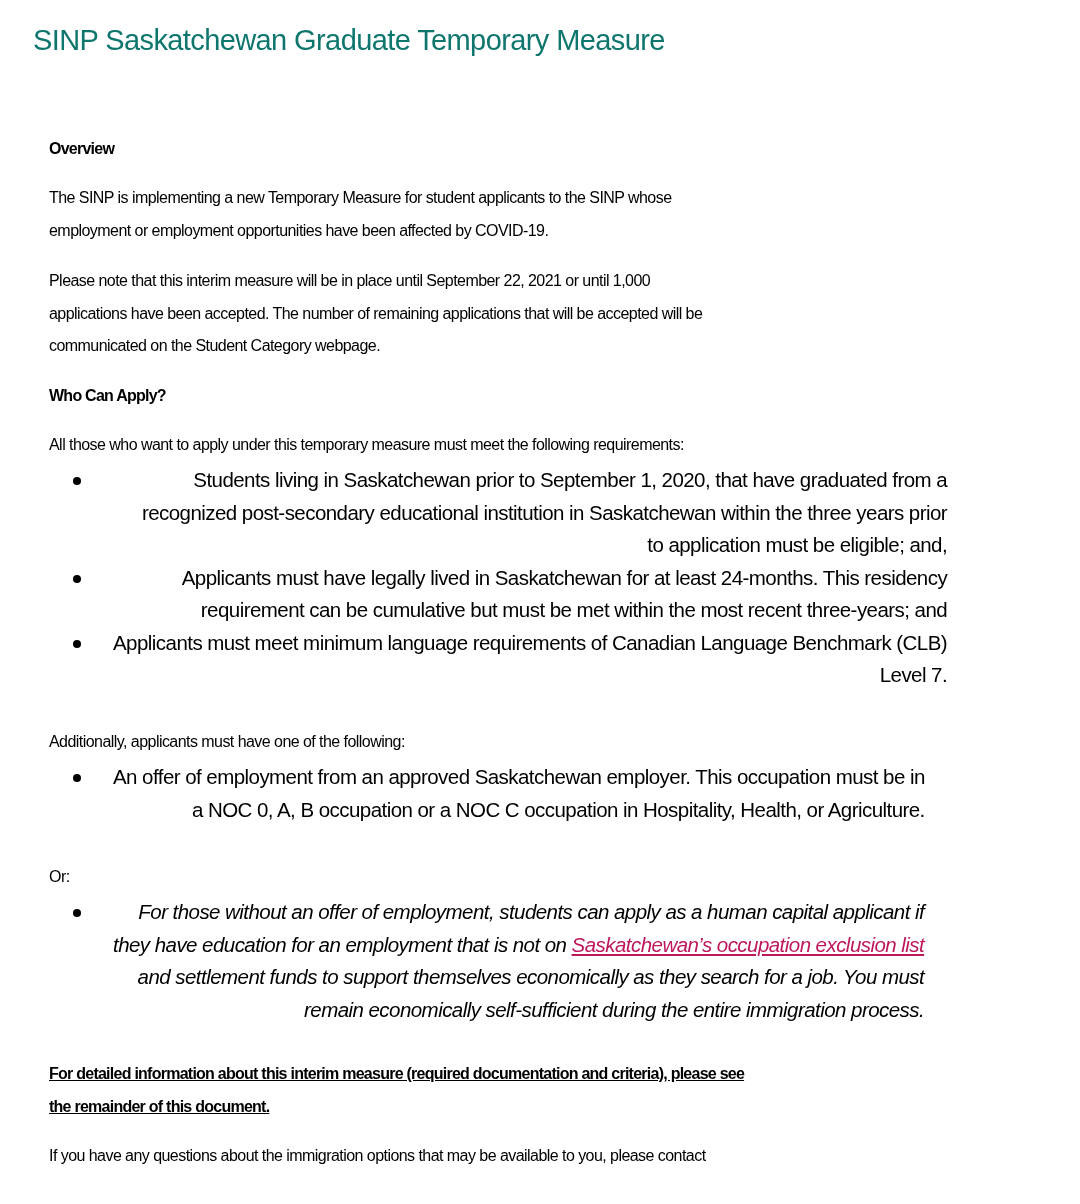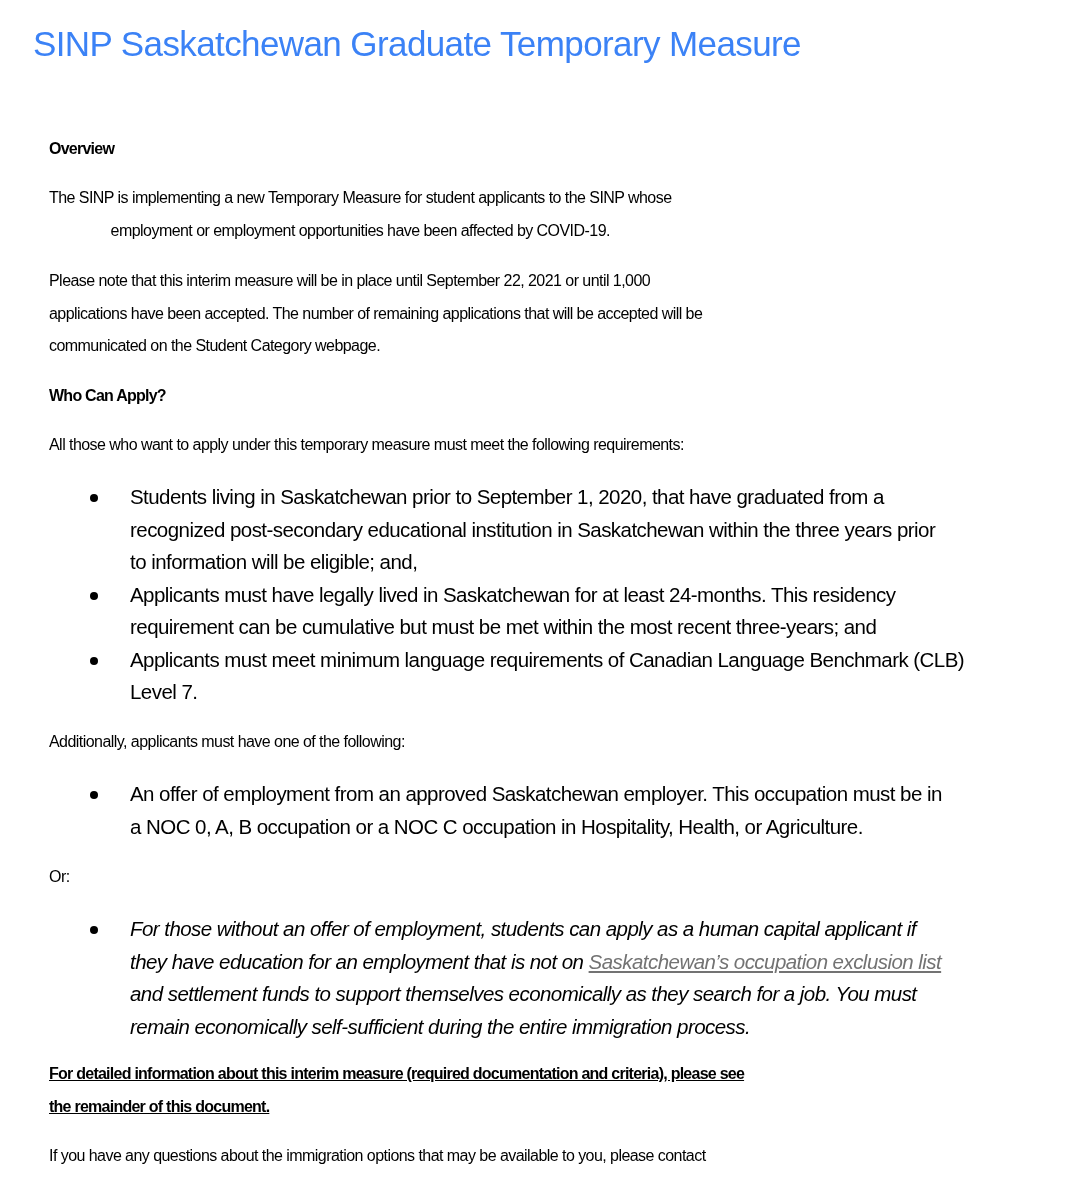--- a/index.html
+++ b/index.html
@@ -1,60 +1,60 @@
 <!DOCTYPE html>
 <html><head>
 <meta charset="utf-8">
 <style>
   html, body { margin: 0; padding: 0; background: #ffffff; }
   body { width: 1080px; height: 1204px; overflow: hidden; position: relative;
          font-family: "Liberation Sans", sans-serif; color: #000; }
   .page { position: absolute; left: 33px; top: 0; width: 1045px; }
-  .title { position: absolute; left: 0; top: 24px; font-size: 35px; color: #3b82f6;
+  .title { position: absolute; left: 0; top: 24px; font-size: 29px; color: #0f766e;
            letter-spacing: -0.6px; white-space: nowrap; font-weight: normal; margin: 0; }
   .blk { position: absolute; left: 0; font-size: 16px; line-height: 32.5px;
          letter-spacing: -0.55px; white-space: nowrap; margin: 16px; }
   .bold { font-weight: bold; letter-spacing: -0.75px; }
-  .bullet-list { position: absolute; left: 0; margin: 17px; padding: 0; list-style: none; }
+  .bullet-list { position: absolute; left: 0; margin: 0; padding: 0; list-style: none; text-align: right; }
   .bullet-item { position: relative; padding-left: 80px; font-size: 20.5px; line-height: 32.5px;
                  letter-spacing: -0.55px; white-space: nowrap; }
   .bullet-dot { position: absolute; left: 40px; top: 13px; width: 8px; height: 8px;
                 border-radius: 50%; background: #000; }
-  a.link { color: #737373; text-decoration: underline; }
+  a.link { color: #be185d; text-decoration: underline; }
 </style>
 </head>
 <body>
 
 <div class="page">
 
   <h1 class="title">SINP Saskatchewan Graduate Temporary Measure</h1>
 
   <div class="blk bold" style="top:117px;">Overview</div>
 
-  <div class="blk" style="top:166px;text-align:center;">
+  <div class="blk" style="top:166px;">
     <div>The SINP is implementing a new Temporary Measure for student applicants to the SINP whose</div>
     <div>employment or employment opportunities have been affected by COVID-19.</div>
   </div>
 
   <div class="blk" style="top:249px;">
     <div>Please note that this interim measure will be in place until September 22, 2021 or until 1,000</div>
     <div>applications have been accepted. The number of remaining applications that will be accepted will be</div>
     <div>communicated on the Student Category webpage.</div>
   </div>
 
   <div class="blk bold" style="top:364px;">Who Can Apply?</div>
 
   <div class="blk" style="top:413px;">All those who want to apply under this temporary measure must meet the following requirements:</div>
 
   <ul class="bullet-list" style="top:464px;">
     <li class="bullet-item">
       <span class="bullet-dot"></span>
       <div>Students living in Saskatchewan prior to September 1, 2020, that have graduated from a</div>
       <div>recognized post-secondary educational institution in Saskatchewan within the three years prior</div>
-      <div>to information will be eligible; and,</div>
+      <div>to application must be eligible; and,</div>
     </li>
     <li class="bullet-item">
       <span class="bullet-dot"></span>
       <div>Applicants must have legally lived in Saskatchewan for at least 24-months. This residency</div>
       <div>requirement can be cumulative but must be met within the most recent three-years; and</div>
     </li>
     <li class="bullet-item">
       <span class="bullet-dot"></span>
       <div>Applicants must meet minimum language requirements of Canadian Language Benchmark (CLB)</div>
       <div>Level 7.</div>

